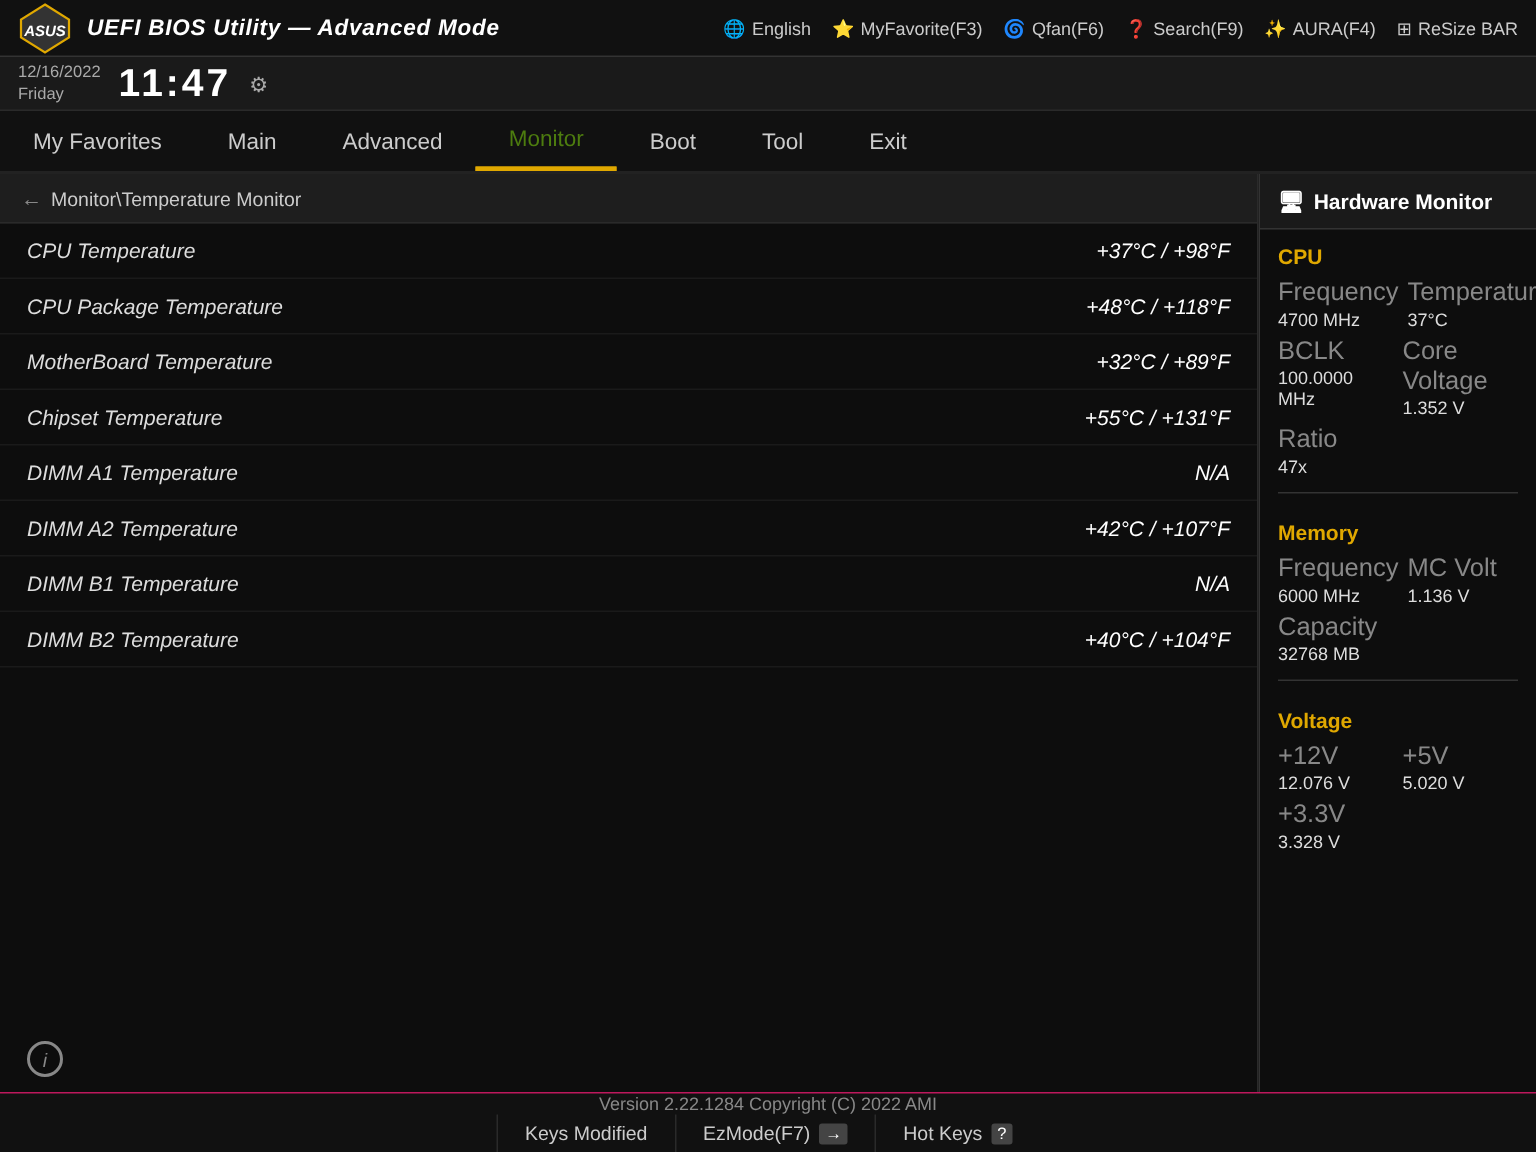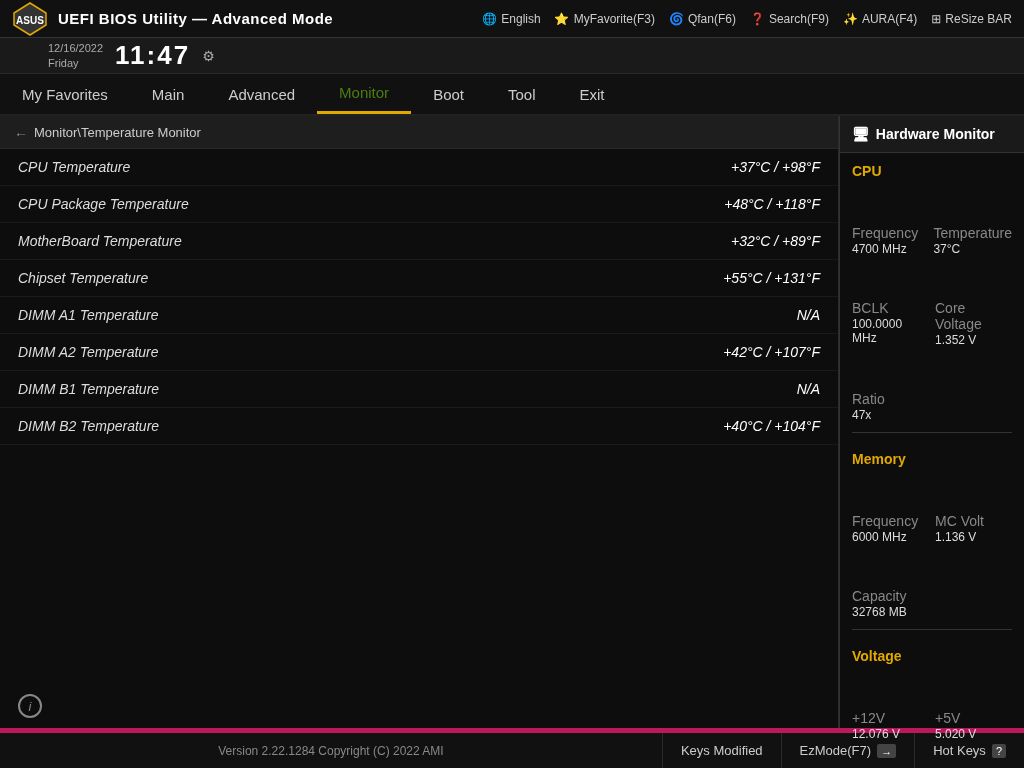--- a/index.html
+++ b/index.html
@@ -19,20 +19,21 @@
       display: flex;
       align-items: center;
       padding: 0 12px;
       height: 38px;
       border-bottom: 1px solid #333;
     }
     .logo-area {
       display: flex;
       align-items: center;
       gap: 10px;
+      font-style: italic;
     }
     .logo-icon {
       width: 36px;
       height: 36px;
     }
     .bios-title {
       font-size: 15px;
       font-weight: 600;
       color: #fff;
       letter-spacing: 0.5px;
@@ -58,21 +59,20 @@
       align-items: center;
       padding: 0 12px;
       height: 36px;
       border-bottom: 1px solid #2a2a2a;
       gap: 12px;
     }
     .datetime {
       font-size: 11px;
       color: #aaa;
       line-height: 1.3;
-      margin-left: 36px;
     }
     .clock {
       font-size: 26px;
       font-weight: bold;
       color: #fff;
       letter-spacing: 2px;
     }
     .gear-icon-inline {
       font-size: 14px;
       color: #aaa;
@@ -211,42 +211,42 @@
     }
     .hw-row {
       display: flex;
       padding: 2px 12px;
       gap: 6px;
     }
     .hw-col {
       flex: 1;
     }
     .hw-label {
-      font-size: 14px;
+      font-size: 17px;
       color: #888;
       margin-bottom: 1px;
-      margin-top: 40px;
     }
     .hw-value {
       font-size: 12px;
       color: #ddd;
     }
     .hw-divider {
       border: none;
       border-top: 1px solid #333;
       margin: 8px 12px;
     }
 
     
     .footer {
       height: 40px;
       background: #111;
-      border-top: 5px solid #be185d;
-      display: flex;
-      align-items: center;
+      border-top: 1px solid #be185d;
+      display: flex;
+      align-items: center;
+      flex-direction: column;
     }
     .footer-version {
       flex: 1;
       text-align: center;
       font-size: 12px;
       color: #888;
     }
     .footer-buttons {
       display: flex;
       align-items: center;

